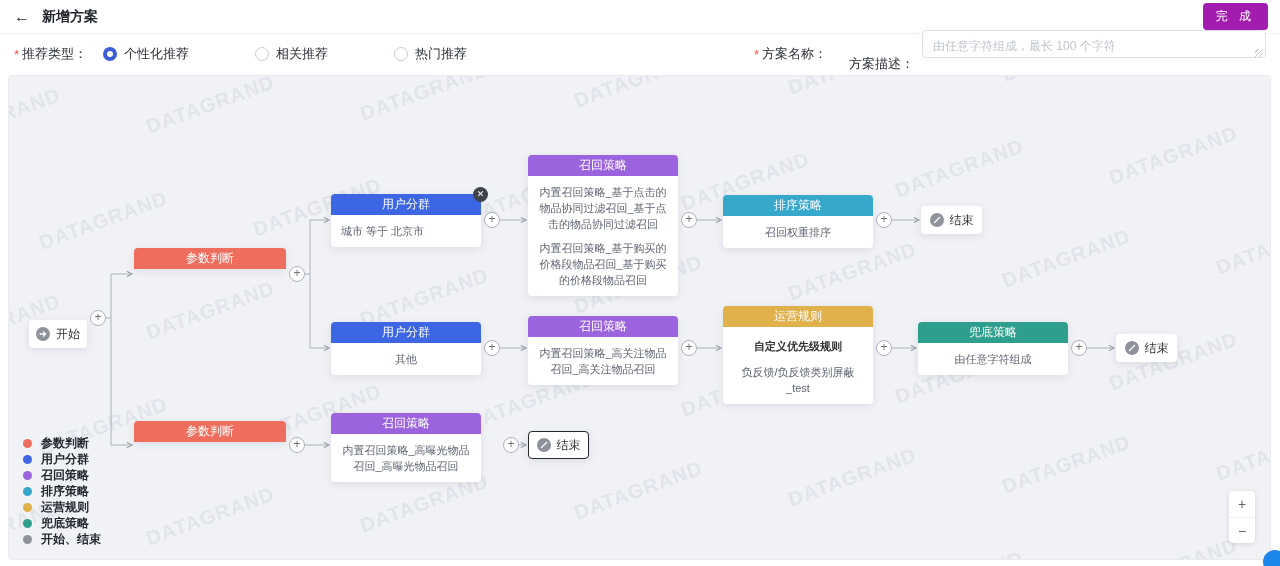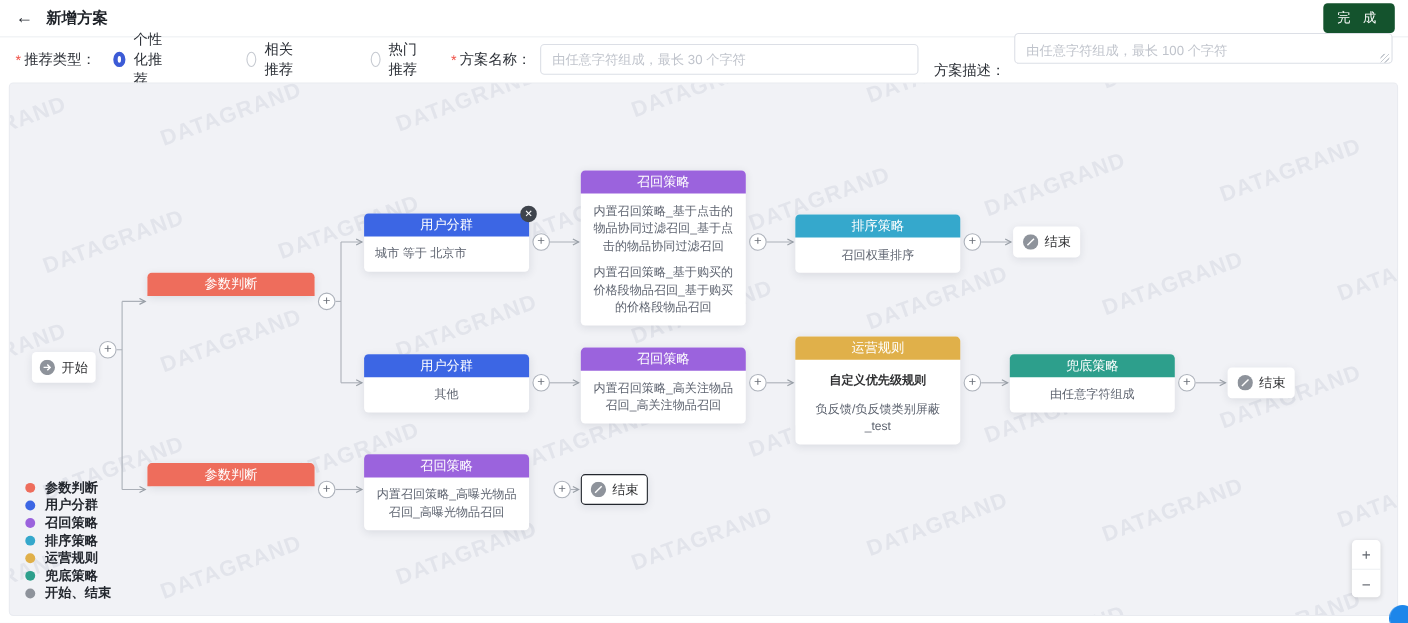--- a/index.html
+++ b/index.html
@@ -4,21 +4,21 @@
 <style>
   * { box-sizing: border-box; }
   html,body { margin:0; padding:0; width:1280px; height:566px; overflow:hidden;
               background:#fff; font-family:"Liberation Sans","DejaVu Sans",sans-serif; }
 
   
   .header { height:34px; display:flex; align-items:center; padding:0 12px;
             border-bottom:1px solid #edeff3; }
   .back { font-size:16px; color:#2b2f36; margin:0 12px 0 2px; cursor:pointer; }
   .title { font-size:14px; font-weight:bold; color:#1f2329; }
-  .finish-btn { margin-left:auto; background:#14532d; color:#fff; font-size:12px;
+  .finish-btn { margin-left:auto; background:#a21caf; color:#fff; font-size:12px;
                 padding:5px 13px; border-radius:4px; border:none; letter-spacing:4px;
                 cursor:pointer; }
 
   
   .toolbar { height:40px; display:flex; align-items:center; padding:0 14px;
              font-size:13px; color:#2b2f36; }
   .req { color:#f0544a; margin-right:3px; }
   .radio-group { display:flex; margin-left:8px;gap:40px; }
   .radio-item { display:flex; align-items:center; margin-right:26px; cursor:pointer; }
   .radio-dot { width:14px; height:14px; border-radius:50%; border:1px solid #c6cad1;
@@ -111,21 +111,20 @@
       </span>
       <span class="radio-item">
         <span class="radio-dot"></span>
         <span>热门推荐</span>
       </span>
     </span>
 
   <span class="name-group">
     <span class="req">*</span>
     <span class="f-label">方案名称：</span>
-    <input class="text-input" placeholder="由任意字符组成，最长 30 个字符" style="">
   </span>
 
   <span class="desc-group">
     <span class="f-label" style="margin-left:0;line-height:28px;margin-top:20px;">方案描述：</span>
     <span class="grip"><textarea class="text-input" placeholder="由任意字符组成，最长 100 个字符" style=""></textarea></span>
   </span>
 </div>
 
 <div class="canvas">
   <div class="wm-layer">

